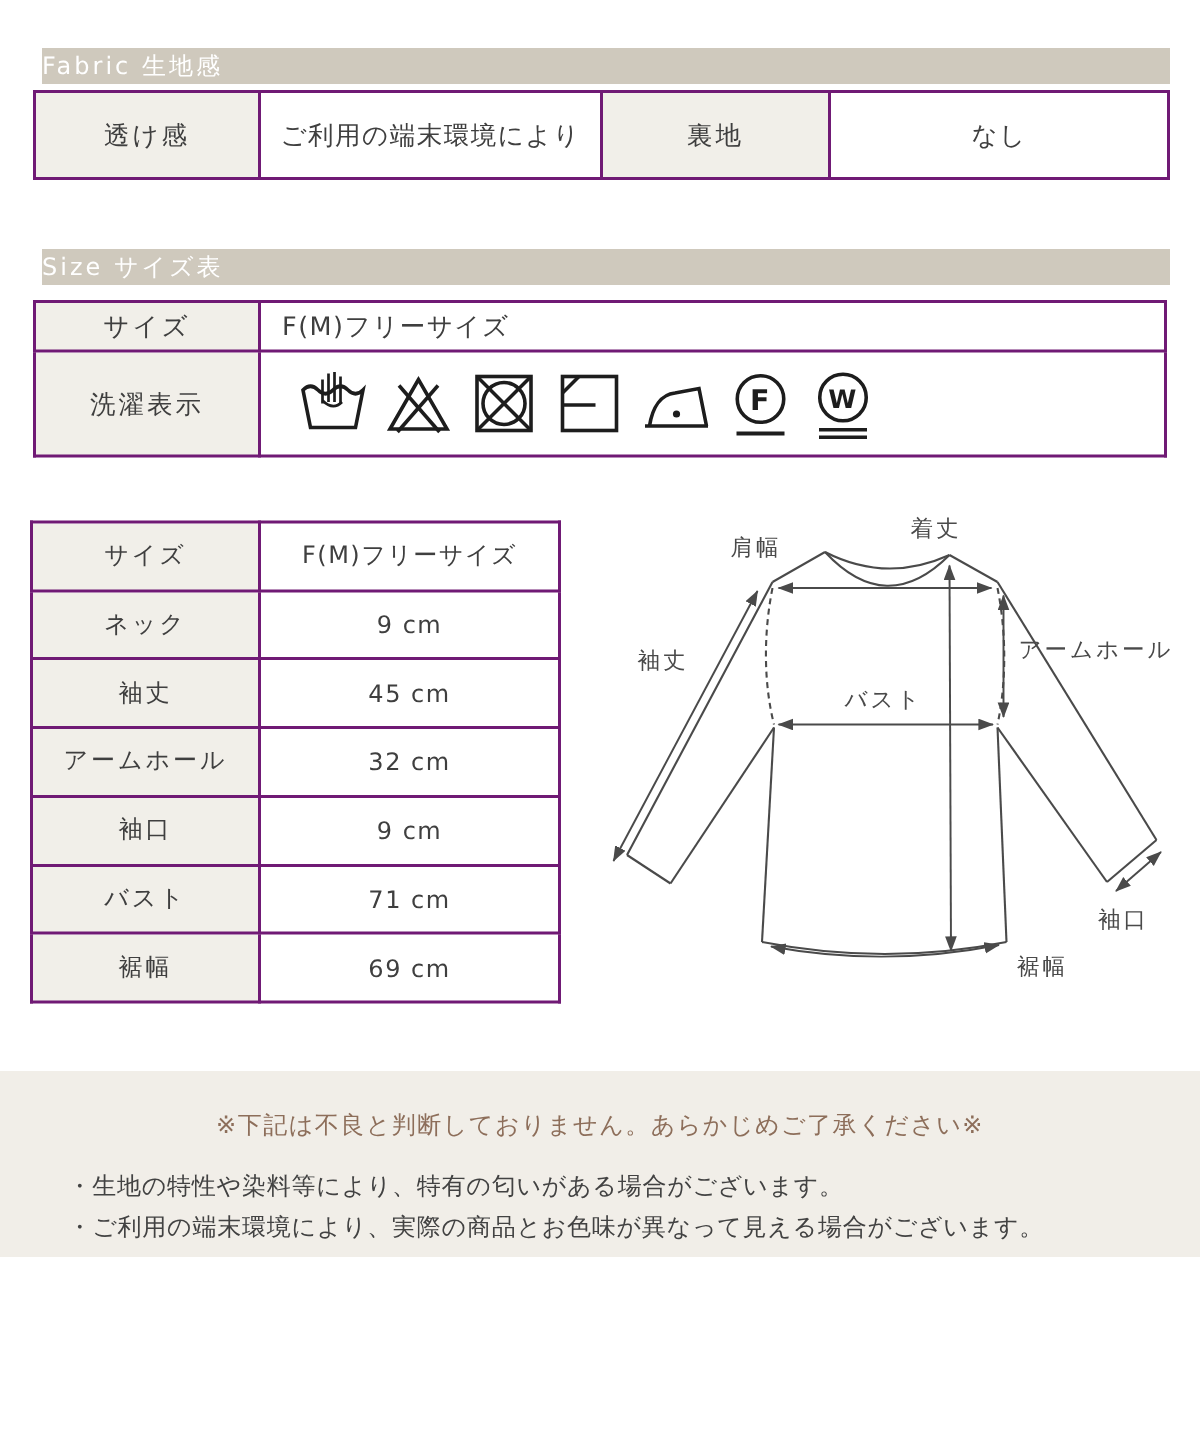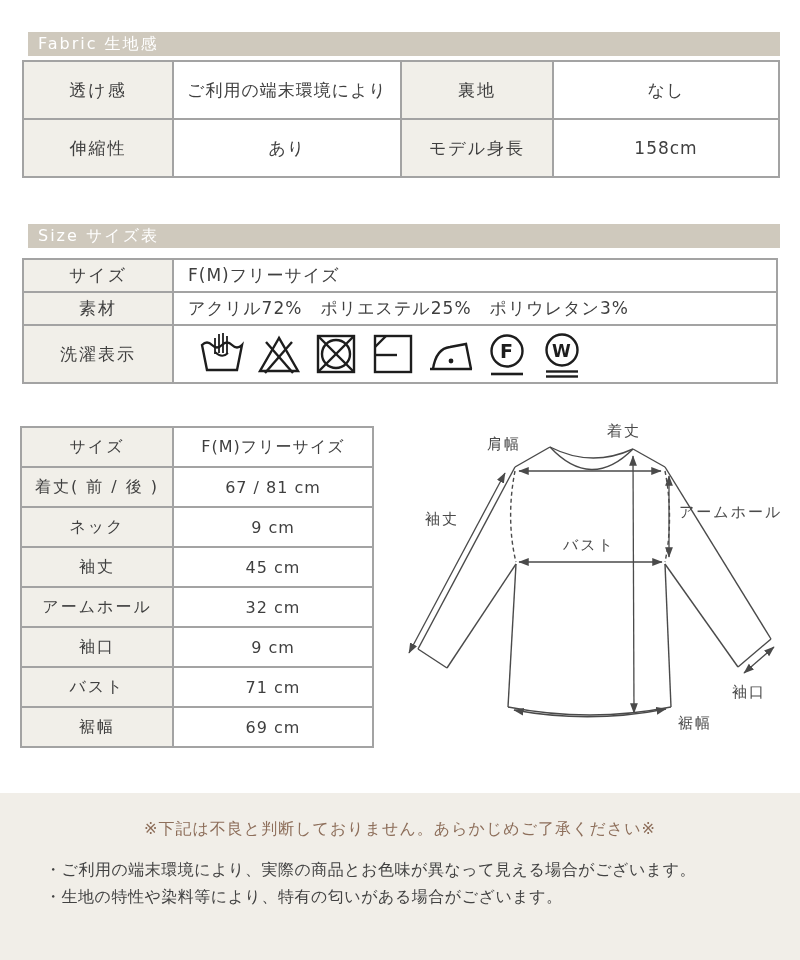--- a/index.html
+++ b/index.html
@@ -11,52 +11,51 @@
     color: #3f3f3f;
     overflow: hidden;
   }
   .bar {
     margin: 0 20px 0 28px;
     height: 24px; line-height: 24px;
     background: #cfc9bd;
     color: #ffffff;
     font-size: 16px;
     letter-spacing: 2px;
-    padding-left: 10px;
     font-weight: 500;
   }
   #fabric-bar { margin-top: 32px; }
   #size-bar   { margin-top: 46px; }
 
   table {
     border-collapse: collapse;
     table-layout: fixed;
   }
   td {
-    border: 2px solid #a3a3a3;
+    border: 2px solid #701a75;
     font-size: 17px;
     text-align: center;
     color: #3f3f3f;
     letter-spacing: 1px;
     overflow: hidden;
     white-space: nowrap;
   }
   td.hd { background: #f1efe9; letter-spacing: 2px; }
 
   #fabric-table { margin: 4px 22px 0 22px; width: 756px; }
   #fabric-table tr { height: 58px; }
   #fabric-table col:nth-child(1) { width: 150px; }
   #fabric-table col:nth-child(2) { width: 228px; }
   #fabric-table col:nth-child(3) { width: 152px; }
   #fabric-table col:nth-child(4) { width: 226px; }
 
   #size-table { margin: 10px 22px 0 22px; width: 756px; }
   #size-table col:nth-child(1) { width: 150px; }
   #size-table tr.r33 { height: 33px; }
-  #size-table tr.r70 { height: 58px; }
+  #size-table tr.r70 { height: 70px; }
   #size-table td.val { text-align: left; padding-left: 14px; }
 
   .care-cell { text-align: left; padding-left: 12px; }
   .care-icons { display: flex; align-items: center; gap: 9px; padding-left: 12px; }
   .care-icons svg { display: block; }
 
   #measure-zone {
     display: flex;
     margin-top: 42px;
     padding-left: 20px;
@@ -74,21 +73,21 @@
     overflow: visible;
   }
   #garment-diagram text {
     font-size: 15px;
     fill: #4a4a4a;
     letter-spacing: 2px;
   }
 
   #notes {
     margin-top: 45px;
-    height: 168px;
+    height: 124px;
     background: #f1eee8;
     padding-top: 26px;
   }
   #notes-title {
     text-align: center;
     color: #8d6e5a;
     font-size: 16px;
     letter-spacing: 1px;
     margin-bottom: 16px;
   }
@@ -113,44 +112,34 @@
       <col>
       <col>
     </colgroup>
   <tbody>
       <tr>
     <td class="hd">透け感</td>
     <td>ご利用の端末環境により</td>
     <td class="hd">裏地</td>
     <td>なし</td>
   </tr>
-  <tr>
-    <td class="hd">伸縮性</td>
-    <td>あり</td>
-    <td class="hd">モデル身長</td>
-    <td>158cm</td>
-  </tr>
 </tbody>
   </table>
 
 <div class="bar" id="size-bar">Size サイズ表</div>
 
 <table id="size-table">
   <colgroup>
       <col>
       <col>
     </colgroup>
   <tbody>
       <tr class="r33">
     <td class="hd">サイズ</td>
     <td class="val">F(M)フリーサイズ</td>
-  </tr>
-  <tr class="r33">
-    <td class="hd">素材</td>
-    <td class="val">アクリル72%　ポリエステル25%　ポリウレタン3%</td>
   </tr>
   <tr class="r70">
     <td class="hd">洗濯表示</td>
     <td class="care-cell">
       <div class="care-icons">
 
         <svg width="48" height="52" viewBox="0 0 46 52">
           <g fill="none" stroke="#1d1d1d" stroke-width="2.4">
             <path d="M3,17 q5,-5 10,0 q5,5 10,0 q5,-5 10,0 q5,5 10,0 L38,42 L8,42 Z"></path>
             <g stroke-width="1.8">
@@ -217,24 +206,20 @@
 <div id="measure-zone">
   <table id="measure-table">
     <colgroup>
         <col>
         <col>
       </colgroup>
     <tbody>
         <tr>
       <td class="hd">サイズ</td>
       <td>F(M)フリーサイズ</td>
-    </tr>
-    <tr>
-      <td class="hd">着丈( 前 / 後 )</td>
-      <td>67 / 81 cm</td>
     </tr>
     <tr>
       <td class="hd">ネック</td>
       <td>9 cm</td>
     </tr>
     <tr>
       <td class="hd">袖丈</td>
       <td>45 cm</td>
     </tr>
     <tr>
@@ -304,15 +289,15 @@
       <text x="201" y="134" text-anchor="middle">バスト</text>
       <text x="291" y="101" text-anchor="start">アームホール</text>
       <text x="361" y="281" text-anchor="middle">袖口</text>
       <text x="290" y="312" text-anchor="start">裾幅</text>
     </g>
   </svg>
 </div>
 
 <div id="notes">
   <div id="notes-title">※下記は不良と判断しておりません。あらかじめご了承ください※</div>
+  <div class="note-line">・生地の特性や染料等により、特有の匂いがある場合がございます。</div>
   <div class="note-line">・ご利用の端末環境により、実際の商品とお色味が異なって見える場合がございます。</div>
-  <div class="note-line">・生地の特性や染料等により、特有の匂いがある場合がございます。</div>
 </div>
 
 </body></html>

